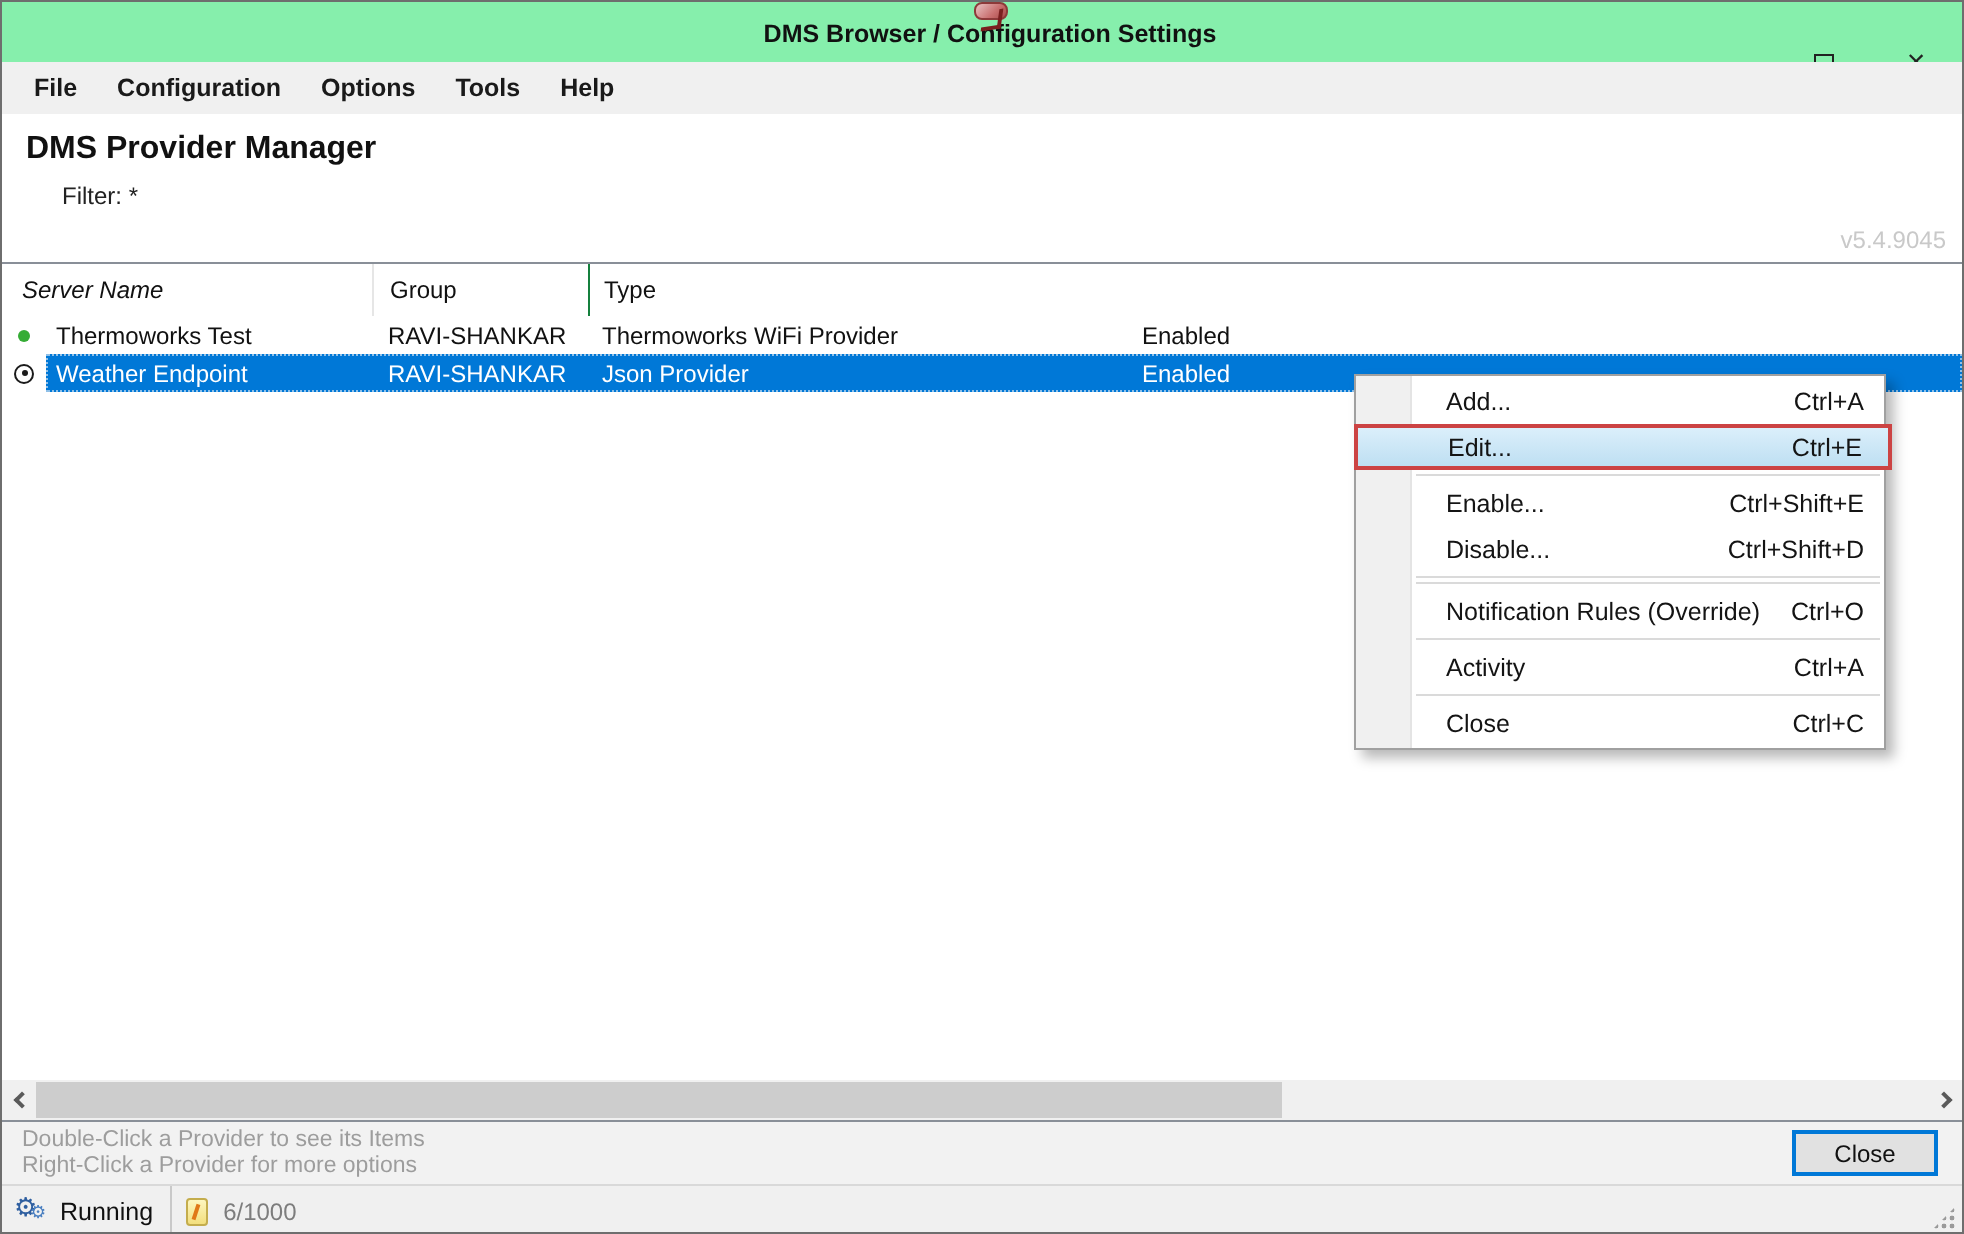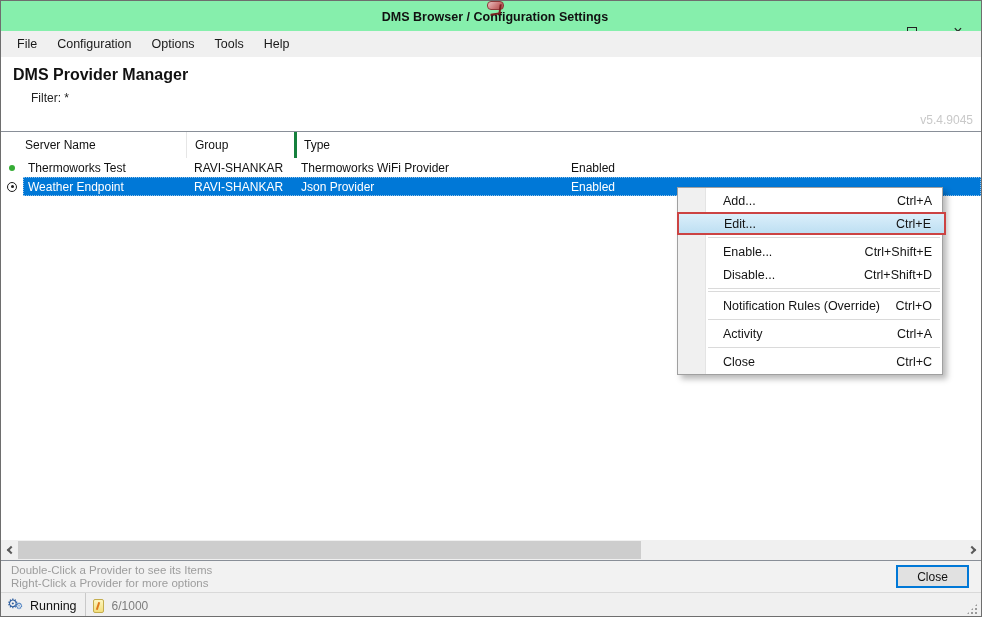--- a/index.html
+++ b/index.html
@@ -15,35 +15,35 @@
     background:linear-gradient(135deg,#e9c2c2,#c97070 60%,#a84848); border:1px solid #8d3a3a; position:relative; }
   .app-icon::after { content:""; position:absolute; left:3px; top:3px; width:8px; height:8px;
     border-right:2px solid #7a1f1f; border-bottom:2px solid #7a1f1f; transform:rotate(-0deg) skew(-8deg,-8deg); }
   .title-text { margin-left:8px; font-size:12.5px; font-weight:700; color:#111; }
   .win-controls { margin-left:auto; display:flex; height:100%; }
   .win-btn { width:46px; height:100%; display:flex; align-items:center; justify-content:center; color:#222; cursor:default; }
   .glyph-min { width:11px; height:1px; background:#222; display:block; }
   .glyph-max { width:10px; height:10px; border:1px solid #222; display:block; }
   .glyph-close { font-size:16px; line-height:1; color:#222; }
   
-  .menubar { position:absolute; left:0; top:30px; right:0; height:26px; background:#f0f0f0; display:flex; align-items:center; padding-left:6px; }
+  .menubar { position:absolute; left:0; top:30px; right:0; height:26px; background:#f0f0f0; display:flex; align-items:center; padding-left:6px;font-weight:bold; }
   .menubar .menu-item { padding:4px 10px; font-size:12.5px; color:#1a1a1a; }
   
   .header-panel { position:absolute; left:0; top:56px; right:0; height:74px; background:#fff; }
   .page-title { position:absolute; left:12px; top:9px; font-size:16px; font-weight:700; color:#111; }
   .filter-row { position:absolute; left:30px; top:34px; font-size:12px; color:#222; }
   .version { position:absolute; right:8px; bottom:4px; font-size:12px; color:#c9c9c9; }
   
   .listview { position:absolute; left:0; top:130px; right:0; height:430px; background:#fff;
     border-top:1px solid #898f98; border-bottom:1px solid #898f98; }
   .list-header { display:grid; grid-template-columns:185px 108px 272px 1fr; height:26px; align-items:center; font-size:12px; color:#111; }
   .list-header .hcell { height:100%; display:flex; align-items:center; }
-  .list-header .hcell:nth-child(1){ padding-left:24px; }
+  .list-header .hcell:nth-child(1){ padding-left:10px;font-style:italic; }
   .list-header .hcell:nth-child(2){ padding-left:8px; border-left:1px solid #e6e6e6; }
-  .list-header .hcell:nth-child(3){ padding-left:7px; border-left:3px solid #15803d; }
+  .list-header .hcell:nth-child(3){ padding-left:7px; border-left:1px solid #15803d; }
   .list-header .hcell:nth-child(4){ padding-left:5px; border-left:1px solid #e6e6e6; }
   .list-row { display:flex; height:19px; font-size:12px; }
   .icon-cell { width:22px; display:flex; align-items:center; justify-content:center; background:#fff; }
   .row-body { flex:1; display:grid; grid-template-columns:163px 108px 272px 1fr; align-items:center; color:#111; }
   .row-body .cell:nth-child(1){ padding-left:5px; }
   .row-body .cell:nth-child(2){ padding-left:8px; }
   .row-body .cell:nth-child(3){ padding-left:7px; }
   .row-body .cell:nth-child(4){ padding-left:5px; }
   .row-body.selected { background:#0078d7; color:#fff; outline:1px dotted #8fc0e8; outline-offset:-1px; }
   .dot-green { width:6px; height:6px; border-radius:50%; background:#35ac35; display:block; }

